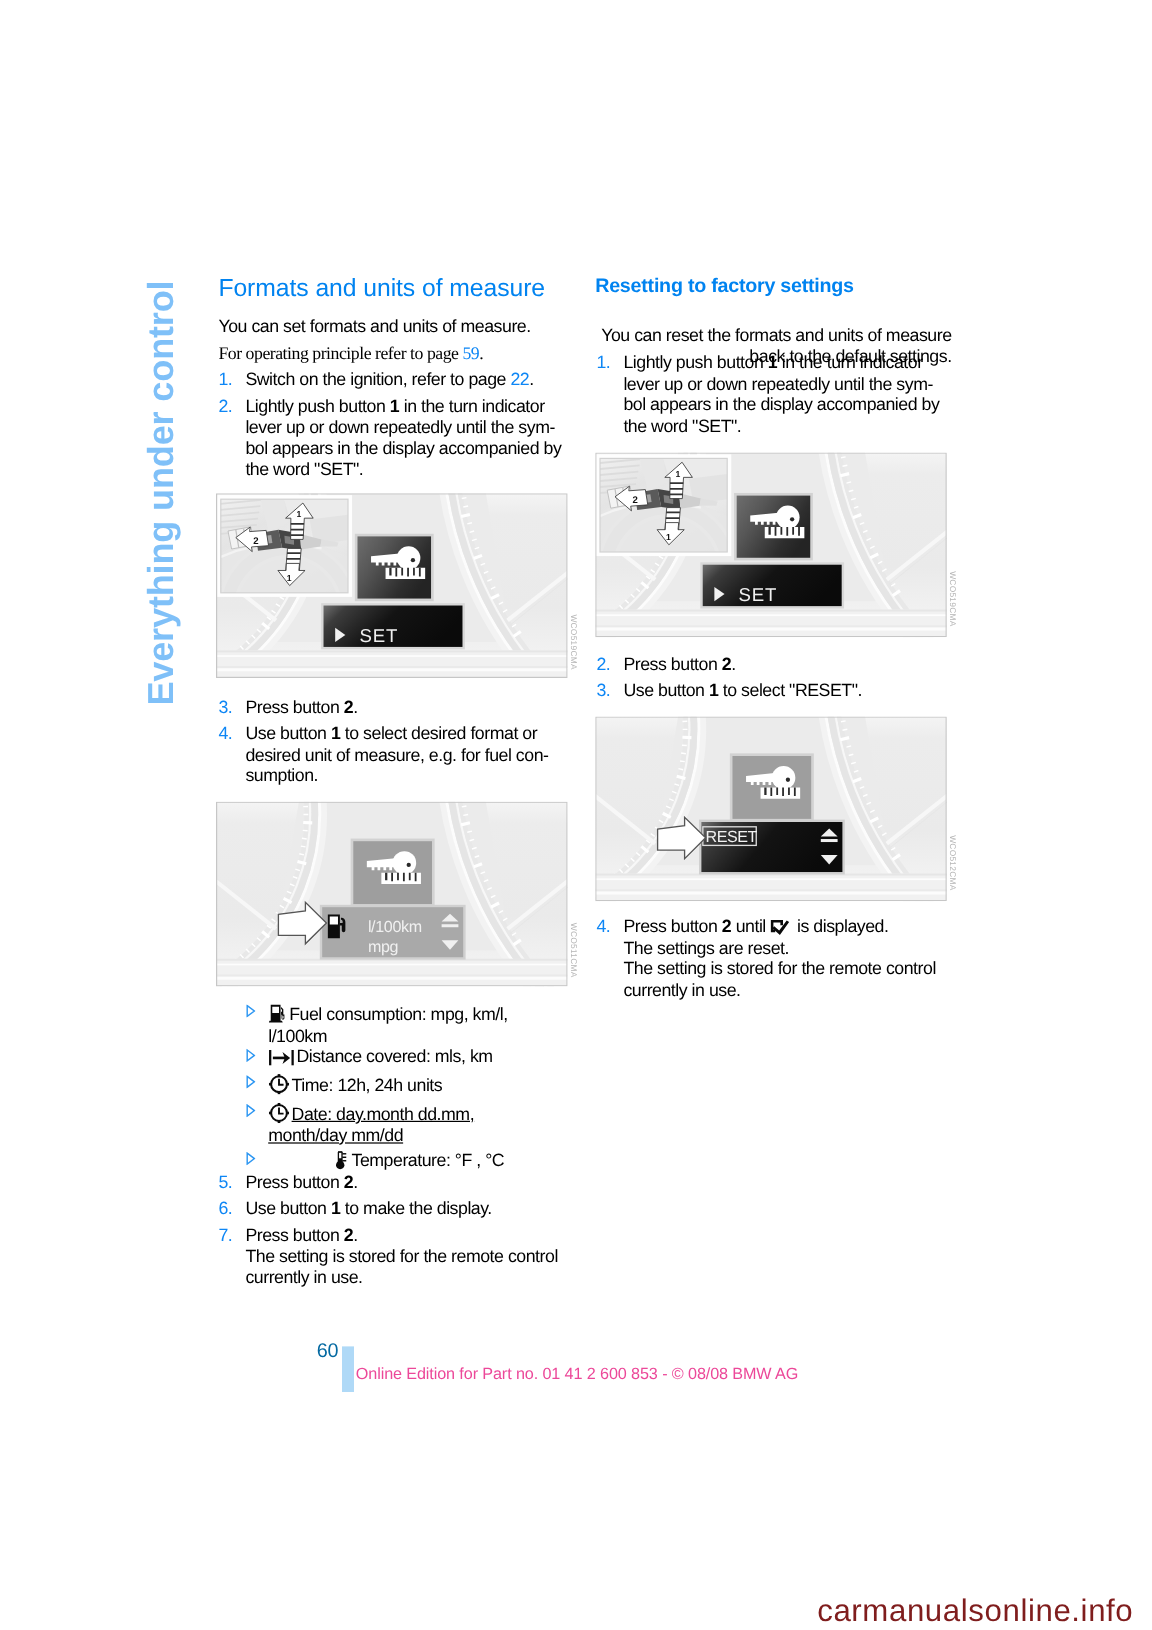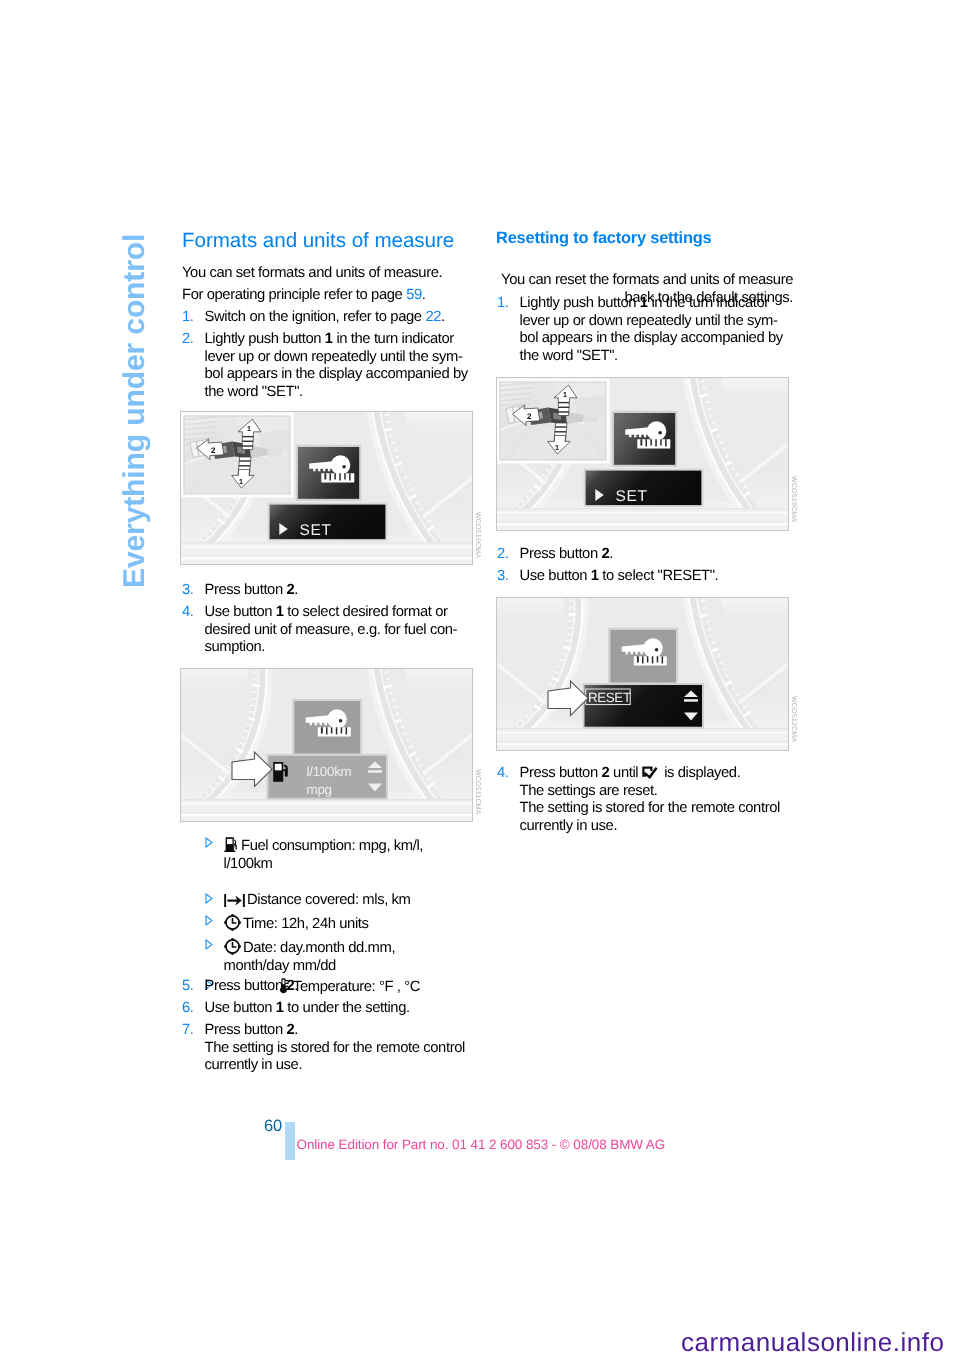--- a/index.html
+++ b/index.html
@@ -35,35 +35,35 @@
   .ic{display:inline-block;vertical-align:-3px;margin-right:2.5px;line-height:0;}
   .ic svg{display:block;}
   ul.bullets li .tri svg{display:block;}
   .figcode{position:absolute;font-size:7px;color:#b5b5b5;letter-spacing:0.2px;white-space:nowrap;
     transform-origin:0 0;transform:rotate(90deg);font-family:"Liberation Sans",sans-serif;}
 
   
   .pagenum{position:absolute;font-size:16.5px;color:#0369a1;letter-spacing:-0.2px;line-height:16px;}
   .footbar{position:absolute;background:#AFD9F7;}
   .footline{position:absolute;font-size:13.5px;color:#ec4899;letter-spacing:-0.1px;line-height:16px;}
-  .wm{position:absolute;font-size:26px;color:#4c1d95;letter-spacing:0.5px;line-height:26px;}
+  .wm{position:absolute;font-size:26px;color:#7f1d1d;letter-spacing:0.5px;line-height:26px;}
 </style>
 </head>
 <body>
 
 <div class="page">
   <div class="chapter-tab">Everything under control</div>
 
   <div class="blk" style="left:182px;top:231px;width:300px;">
     <h2 class="sec">Formats and units of measure</h2>
   </div>
 
   <div class="blk" style="left:182px;top:265px;width:280px;">
     <p class="body">You can set formats and units of measure.</p>
-    <p class="body" style="margin-top:4.6px;"><span>For operating principle refer to page </span><span class="blue">59</span><span>.</span></p>
+    <p class="body" style="margin-top:4.6px;font-family:Liberation Serif, serif;"><span>For operating principle refer to page </span><span class="blue">59</span><span>.</span></p>
   </div>
 
   <ol class="steps blk" style="left:182px;top:309px;width:290px;">
     <li><span class="num">1.</span><span>Switch on the ignition, refer to page </span><span class="blue">22</span><span>.</span></li>
     <li style="margin-top:4.5px;"><span class="num">2.</span><span>Lightly push button </span><span class="bld">1</span><span> in the turn indicator
 lever up or down repeatedly until the sym-
 bol appears in the display accompanied by
 the word "SET".</span></li>
   </ol>
 
@@ -394,39 +394,39 @@
   <ul class="bullets blk" style="left:205px;top:836px;width:272px;">
     <li><span class="tri"><svg width="8" height="11" viewBox="0 0 8 11">
             <path d="M1 1 L7 5.5 L1 10 Z" fill="none" stroke="#2E97F2" stroke-width="1.2" stroke-linejoin="miter"></path>
           </svg></span><span class="ic"><svg width="15" height="17" viewBox="0 0 15 17">
             <path fill="#0a0a0a" d="M1.6 1.3 L9.8 1.3 L9.8 14.6 L11.0 14.6 L11.6 16.0 L0 16.0 L0.6 14.6 L1.6 14.6 Z"></path>
             <path fill="#ffffff" d="M2.9 2.9 L8.5 2.9 L8.5 8.1 L2.9 8.1 Z"></path>
             <path fill="#0a0a0a" d="M10.2 3.2 L12.1 5.0 L12.1 9.4 L13.0 9.4 L13.0 12.3 C13.0 14.0 10.6 14.0 10.6 12.3 L10.6 9.8 L10.2 9.4 L10.2 7.2 L11.0 7.2 L11.0 5.5 L10.2 4.8 Z"></path>
             <path fill="#ffffff" d="M11.35 10.3 C12.25 10.3 12.3 11.0 12.3 11.7 C12.3 12.6 11.95 13.0 11.5 13.0 C11.1 13.0 11.3 12.4 11.3 11.7 Z"></path>
           </svg></span><span>Fuel consumption: mpg, km/l,
 l/100km</span></li>
-    <li style="margin-top:19px;"><span class="tri"><svg width="8" height="11" viewBox="0 0 8 11">
+    <li style="margin-top:0;"><span class="tri"><svg width="8" height="11" viewBox="0 0 8 11">
             <path d="M1 1 L7 5.5 L1 10 Z" fill="none" stroke="#2E97F2" stroke-width="1.2" stroke-linejoin="miter"></path>
           </svg></span><span class="ic"><svg width="21" height="13" viewBox="0 0 21 13">
             <rect x="0.2" y="0" width="1.9" height="13" fill="#0a0a0a"></rect>
             <rect x="18.9" y="0" width="1.9" height="13" fill="#0a0a0a"></rect>
             <rect x="3.4" y="5.5" width="12.2" height="2.2" fill="#0a0a0a"></rect>
             <path d="M11.4 1.6 L17.8 6.6 L11.4 11.6 L13.3 6.6 Z" fill="#0a0a0a"></path>
           </svg></span><span>Distance covered: mls, km</span></li>
     <li style="margin-top:4.3px;"><span class="tri"><svg width="8" height="11" viewBox="0 0 8 11">
             <path d="M1 1 L7 5.5 L1 10 Z" fill="none" stroke="#2E97F2" stroke-width="1.2" stroke-linejoin="miter"></path>
           </svg></span><span class="ic"><svg width="17" height="17" viewBox="0 0 17 17">
             <circle cx="8.5" cy="8.5" r="6.6" fill="none" stroke="#0a0a0a" stroke-width="1.7"></circle>
             <rect x="7.4" y="0.1" width="2.2" height="2.6" fill="#0a0a0a"></rect>
             <rect x="7.4" y="14.3" width="2.2" height="2.6" fill="#0a0a0a"></rect>
             <rect x="0.1" y="7.4" width="2.6" height="2.2" fill="#0a0a0a"></rect>
             <rect x="14.3" y="7.4" width="2.6" height="2.2" fill="#0a0a0a"></rect>
             <path d="M8.5 3.9 L8.5 9.0 L12.3 9.0" fill="none" stroke="#0a0a0a" stroke-width="1.6"></path>
           </svg></span><span>Time: 12h, 24h units</span></li>
-    <li style="margin-top:4.3px;"><span class="tri"><svg width="8" height="11" viewBox="0 0 8 11">
+    <li style="margin-top:4.3px;text-decoration:underline;"><span class="tri"><svg width="8" height="11" viewBox="0 0 8 11">
             <path d="M1 1 L7 5.5 L1 10 Z" fill="none" stroke="#2E97F2" stroke-width="1.2" stroke-linejoin="miter"></path>
           </svg></span><span class="ic"><svg width="17" height="17" viewBox="0 0 17 17">
             <circle cx="8.5" cy="8.5" r="6.6" fill="none" stroke="#0a0a0a" stroke-width="1.7"></circle>
             <rect x="7.4" y="0.1" width="2.2" height="2.6" fill="#0a0a0a"></rect>
             <rect x="7.4" y="14.3" width="2.2" height="2.6" fill="#0a0a0a"></rect>
             <rect x="0.1" y="7.4" width="2.6" height="2.2" fill="#0a0a0a"></rect>
             <rect x="14.3" y="7.4" width="2.6" height="2.2" fill="#0a0a0a"></rect>
             <path d="M8.5 3.9 L8.5 9.0 L12.3 9.0" fill="none" stroke="#0a0a0a" stroke-width="1.6"></path>
           </svg></span><span>Date: day.month dd.mm,
 month/day mm/dd</span></li>
@@ -438,21 +438,21 @@
             <path fill="#0a0a0a" d="M2.0 6.2 L5.0 6.2 L5.0 11.2 L2.0 11.2 Z"></path>
             <path fill="#0a0a0a" d="M3.5 8.6 C5.9 8.6 7.0 10.3 7.0 12.1 C7.0 13.9 5.4 15.3 3.5 15.3 C1.6 15.3 0.0 13.9 0.0 12.1 C0.0 10.3 1.1 8.6 3.5 8.6 Z"></path>
             <rect x="5.2" y="1.9" width="3.4" height="1.2" fill="#0a0a0a"></rect>
             <rect x="5.2" y="4.8" width="3.4" height="1.2" fill="#0a0a0a"></rect>
             <rect x="5.2" y="7.7" width="3.4" height="1.2" fill="#0a0a0a"></rect>
           </svg></span><span>Temperature: °F , °C</span></li>
   </ul>
 
   <ol class="steps blk" style="left:182px;top:978px;width:290px;">
     <li><span class="num">5.</span><span>Press button </span><span class="bld">2</span><span>.</span></li>
-    <li style="margin-top:4.5px;"><span class="num">6.</span><span>Use button </span><span class="bld">1</span><span> to under the setting.</span></li>
+    <li style="margin-top:4.5px;"><span class="num">6.</span><span>Use button </span><span class="bld">1</span><span> to make the display.</span></li>
     <li style="margin-top:4.5px;"><span class="num">7.</span><span>Press button </span><span class="bld">2</span><span>.</span><br><span>The setting is stored for the remote control
 currently in use.</span></li>
   </ol>
 
   <div class="blk" style="left:496px;top:228px;width:300px;">
     <h2 class="sec2">Resetting to factory settings</h2>
   </div>
 
   <div class="blk" style="left:497px;top:272px;width:296px;text-align:right;">
     <p class="body">You can reset the formats and units of measure

